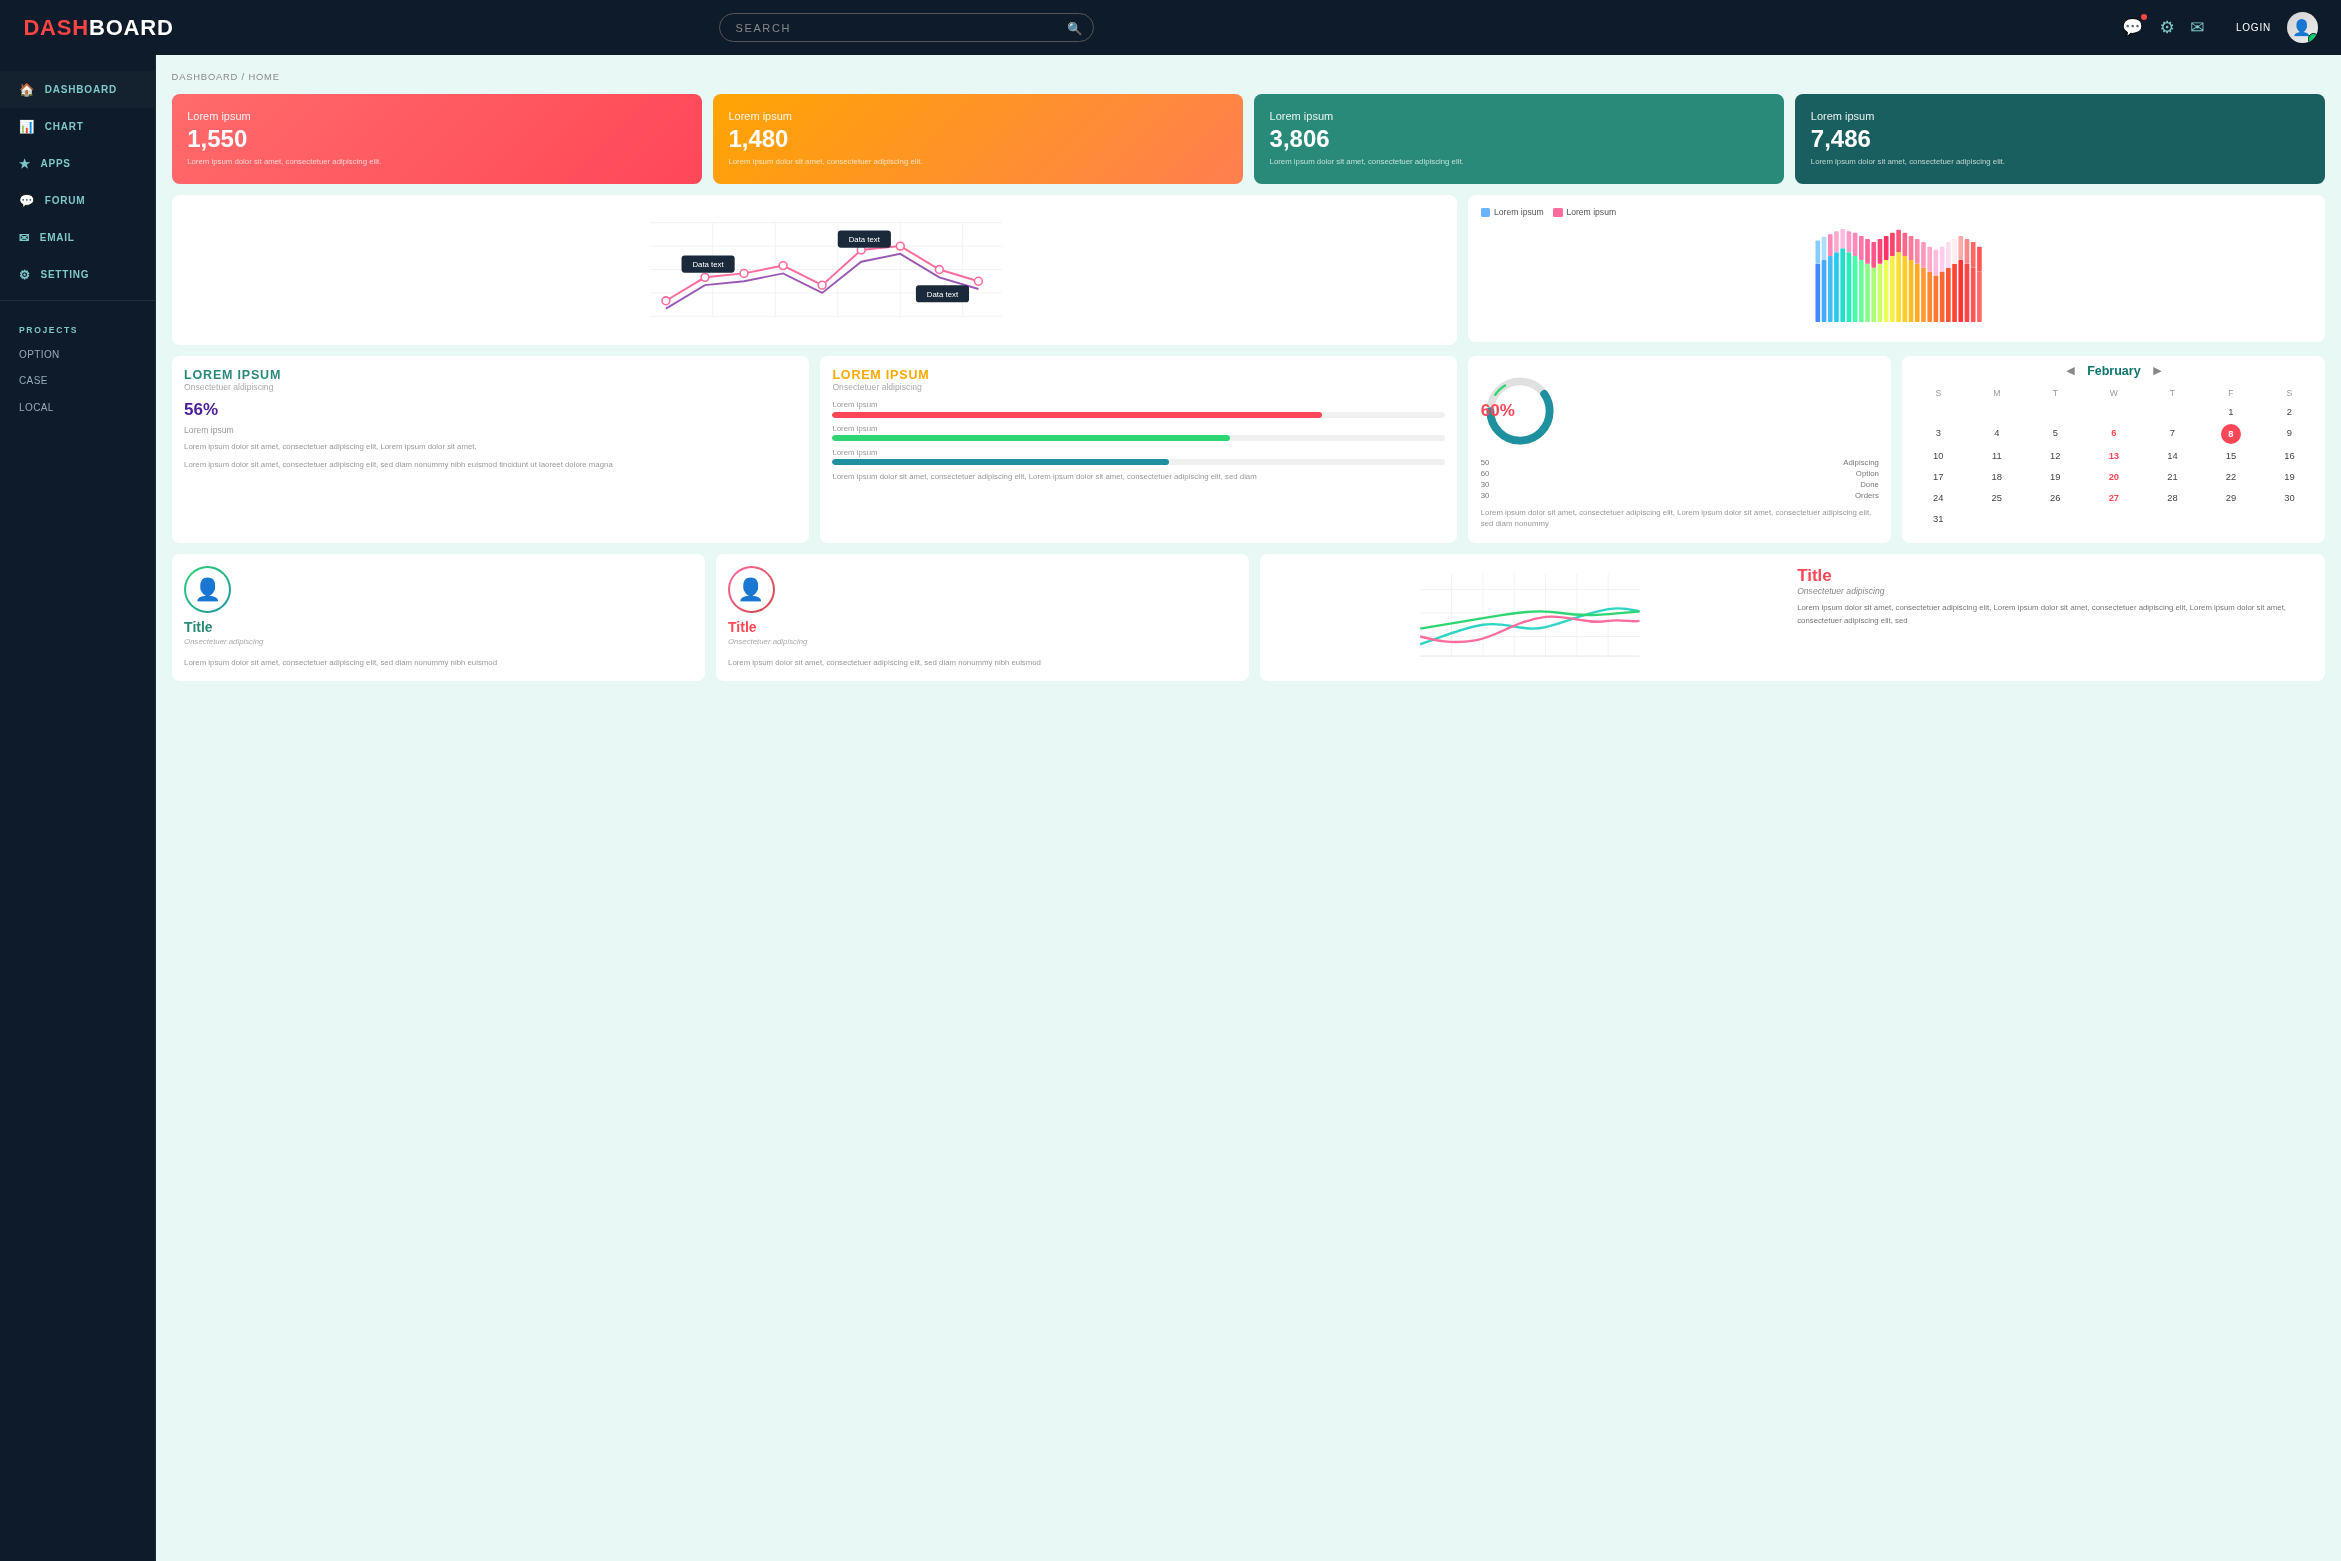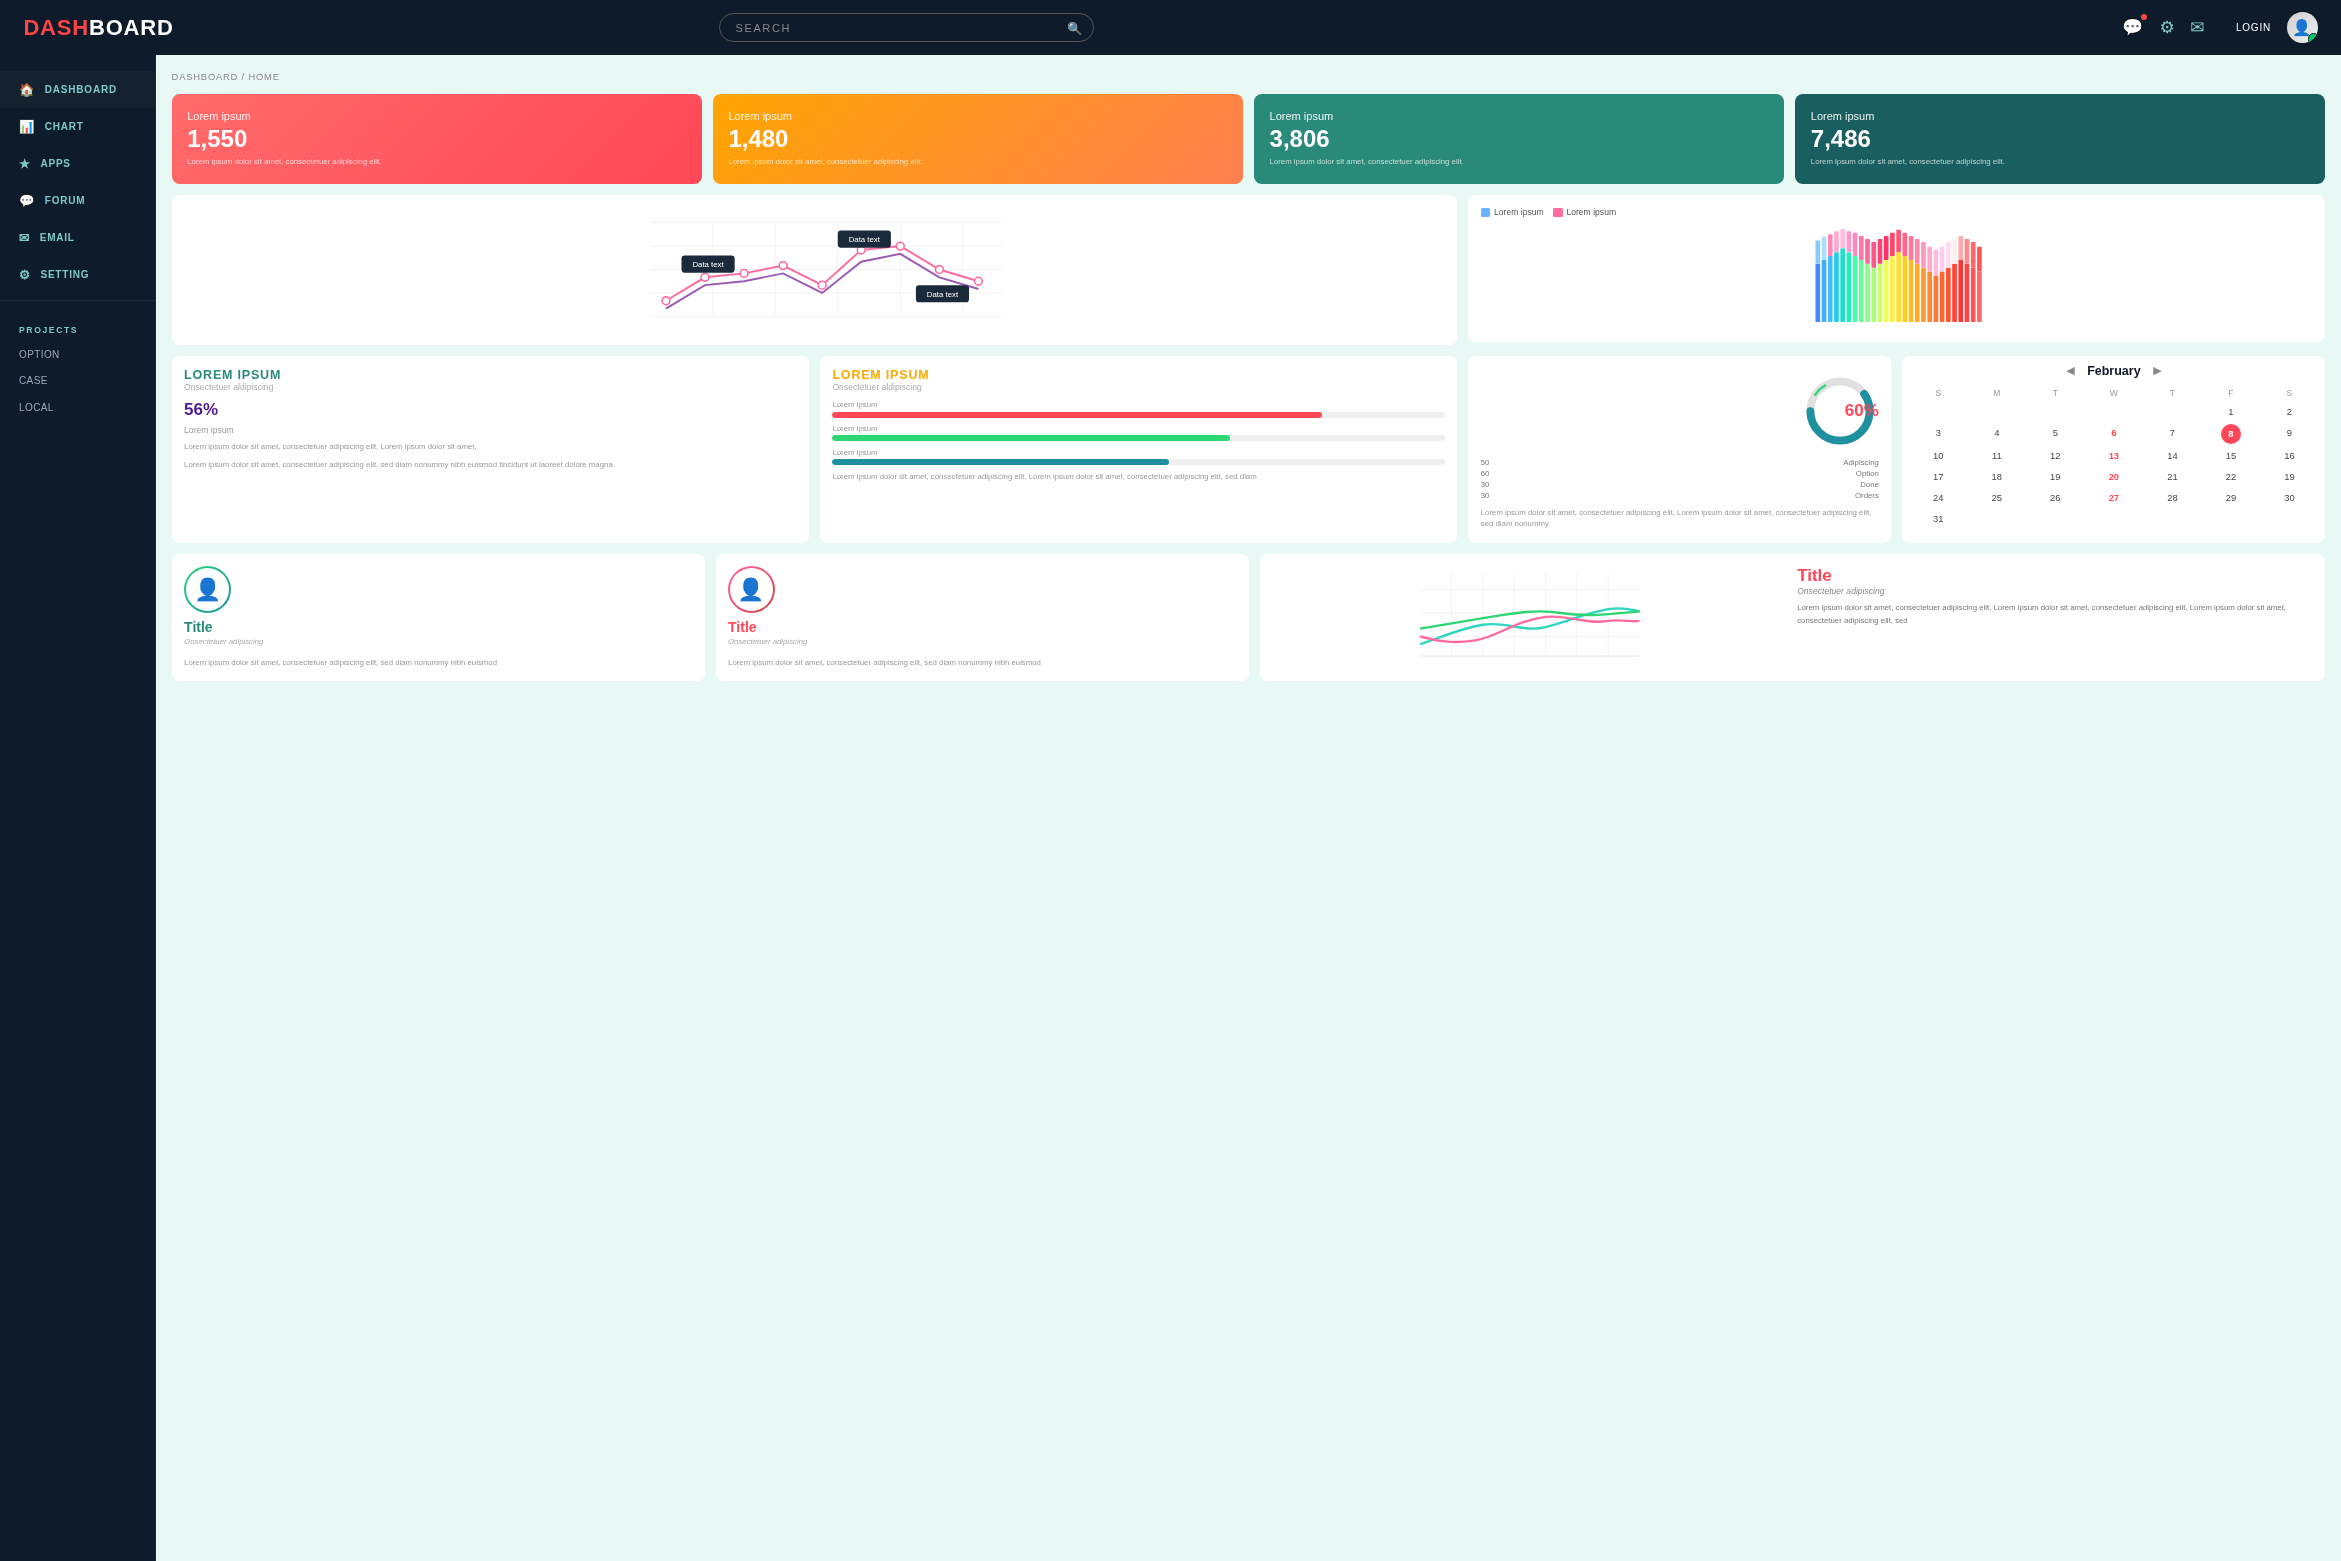--- a/index.html
+++ b/index.html
@@ -274,21 +274,21 @@
     .card-text-sm {
       font-size: 7.8px;
       color: #999;
       line-height: 1.5;
       margin-top: 6.2px;
     }
 
     
     .donut-wrap {
       display: flex;
-      justify-content: flex-end;
+      justify-content: flex-start;
       align-items: center;
       position: relative;
       height: 86px;
     }
     .donut-label {
       position: absolute;
       font-size: 17px;
       font-weight: 700;
       color: #ff4757;
     }
@@ -340,21 +340,21 @@
       margin-bottom: 7.8px;
     }
     .cal-nav {
       cursor: pointer;
       color: #888;
       font-size: 11px;
     }
     .cal-month {
       font-size: 12.5px;
       font-weight: 600;
-      color: #0f172a;
+      color: #0f766e;
     }
     .cal-grid {
       display: grid;
       grid-template-columns: repeat(7, 1fr);
       text-align: center;
       font-size: 9.4px;
       gap: 2.3px;
     }
     .cal-day-header {
       color: #999;

